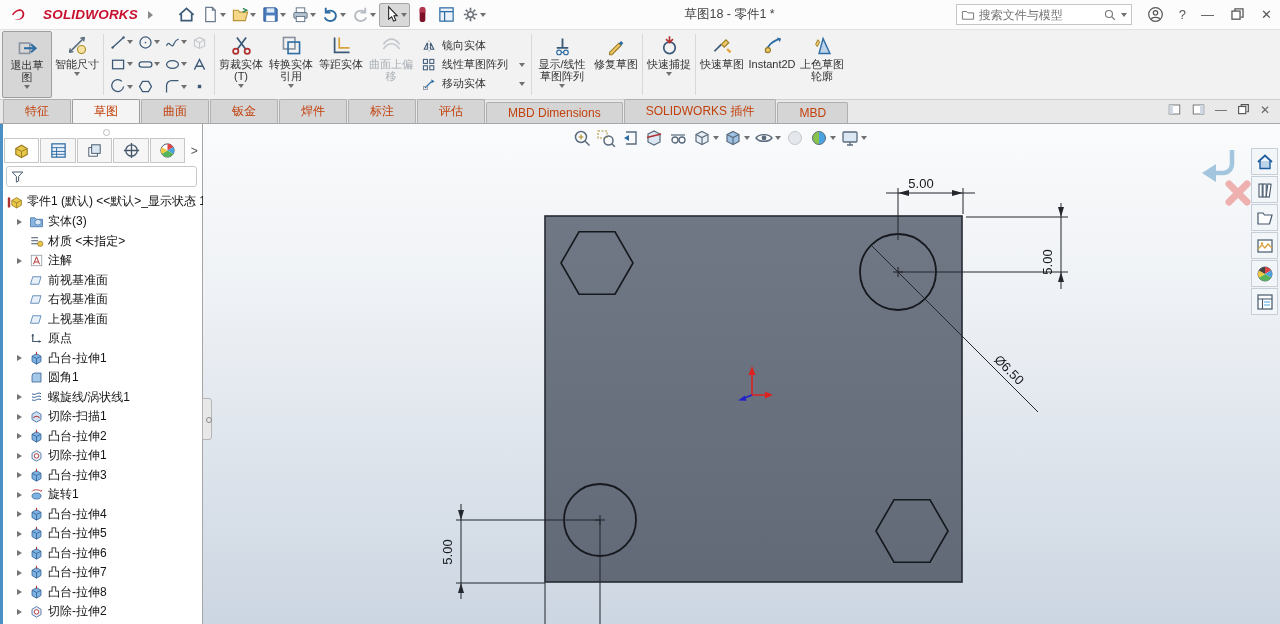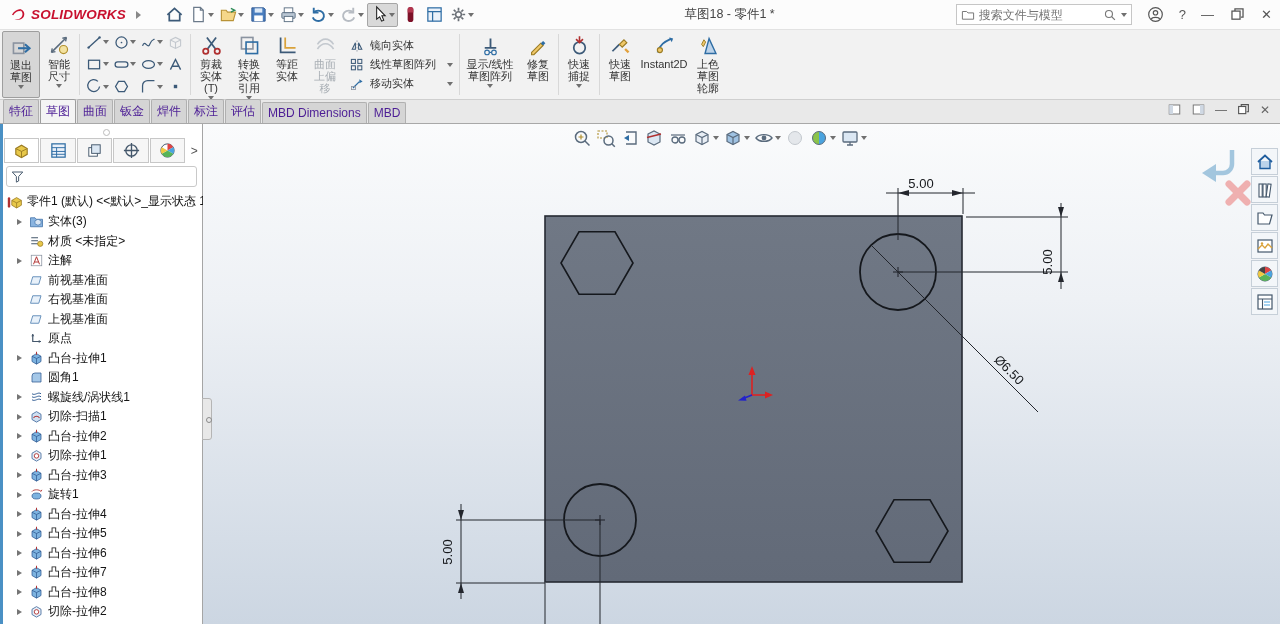--- a/index.html
+++ b/index.html
@@ -3,21 +3,21 @@
 <meta charset="utf-8">
 <style>
 *{box-sizing:border-box;margin:0;padding:0}
 html,body{width:1280px;height:624px;overflow:hidden}
 body{font-family:"Liberation Sans",sans-serif;background:#fff;position:relative;font-size:12px;color:#333}
 .ic{display:inline-block}
 .ic svg{display:block;width:100%;height:100%}
 .caret-d{width:0;height:0;border-left:3.5px solid transparent;border-right:3.5px solid transparent;border-top:4px solid #707070;display:inline-block}
 
 .titlebar{height:30px;background:#fcfcfc;border-bottom:1px solid #e2e2e2;display:flex;align-items:center;padding:0 8px;position:relative}
-.logo{display:flex;align-items:center;gap:3px}
+.logo{display:flex;align-items:center;gap:15px}
 .logo .swirl{width:20px;height:18px}
 .brand{font-weight:bold;font-style:italic;color:#c8102e;font-size:13.5px;letter-spacing:.2px}
 .menu-exp{width:0;height:0;border-top:4px solid transparent;border-bottom:4px solid transparent;border-left:5px solid #888;margin-left:10px}
 .tb-icons{display:flex;align-items:center;margin-left:22px;gap:1px}
 .tbtn{height:24px;display:flex;align-items:center;justify-content:center;padding:0 2px;border-radius:2px}
 .tbtn .ic{width:19px;height:19px}
 .tbtn.pressed{background:#d9d9d9;border:1px solid #a6a6a6}
 .title-center{position:absolute;left:57%;transform:translateX(-50%);font-size:12.5px;color:#444;white-space:nowrap}
 .tb-right{position:absolute;right:8px;display:flex;align-items:center;gap:15px}
 .searchbox{width:176px;height:21px;border:1px solid #c6c6c6;background:#fff;display:flex;align-items:center;padding:0 4px;gap:4px}
@@ -27,31 +27,31 @@
 .ic-sm{width:17px;height:17px}
 
 .ribbon{height:70px;background:#f2f2f2;display:flex;align-items:stretch;padding:1px 2px;border-bottom:1px solid #cfcfcf}
 .rsep{width:1px;background:#d8d8d8;margin:3px 1px}
 .rbig{display:flex;flex-direction:column;align-items:center;justify-content:flex-start;padding:3px 3px 1px;font-size:11px;line-height:12px;text-align:center;color:#333}
 .rbig .ic{width:23px;height:23px;margin-bottom:1px}
 .rbig .lbl{display:block}
 .rbig .caret-d{margin-top:2px}
 .rbig.pressed{background:#d6d6d6;border:1px solid #9e9e9e;border-radius:2px}
 .rbig.disabled{color:#a7adb3}
-.w40{width:38px}.w48{width:50px}.w56{width:58px}
+.w40{width:50px}.w48{width:50px}.w56{width:58px}
 .grid3{display:grid;grid-template-rows:repeat(3,1fr);grid-auto-flow:column;align-content:center;padding:0 3px}
 .gcell{display:flex;align-items:center;padding:0 2px;height:22px}
 .gcell .ic{width:17px;height:17px}
 .rowgrp{display:flex;flex-direction:column;justify-content:center;gap:3px;padding:0 5px;font-size:11px}
 .rowitem{display:flex;align-items:center;gap:5px}
 .rowitem .ic{width:16px;height:16px}
 .rowitem .rlbl{width:72px}
 
 .tabrow{height:24px;background:#e9e9e9;border-bottom:1px solid #a8a8a8;display:flex;align-items:flex-end;padding-left:3px;position:relative}
-.cmdtab{font-size:12px;padding:3px 5px;background:#d5d5d5;border:1px solid #b0b0b0;border-bottom:none;margin-right:1px;border-radius:2px 2px 0 0;color:#4c1d95;white-space:nowrap}
+.cmdtab{font-size:12px;padding:3px 21px;background:#d5d5d5;border:1px solid #b0b0b0;border-bottom:none;margin-right:1px;border-radius:2px 2px 0 0;color:#c2410c;white-space:nowrap}
 .cmdtab.active{background:#f4f4f4;border-color:#9d9d9d}
 .docctrl{position:absolute;right:10px;top:2px;display:flex;gap:9px;align-items:center}
 .docctrl .ic{width:15px;height:15px}
 .docctrl .winglyph{font-size:12px;color:#666}
 
 .main{display:flex;height:500px}
 .fm{width:203px;background:#fff;border-right:1px solid #a5a5a5;border-left:3px solid #4a90c4;position:relative;flex:none}
 .fm-top{height:14px;position:relative}
 .fm-top::after{content:"";position:absolute;left:50%;top:5px;width:5px;height:5px;border:1px solid #bbb;border-radius:50%}
 .fm-tabs{display:flex;height:25px;padding-left:1px;gap:1px;align-items:stretch}
@@ -496,20 +496,21 @@
 <div class="tabrow">
   <div style="display:flex;align-items:flex-end">
       <div class="cmdtab">特征</div>
       <div class="cmdtab active">草图</div>
       <div class="cmdtab">曲面</div>
       <div class="cmdtab">钣金</div>
       <div class="cmdtab">焊件</div>
       <div class="cmdtab">标注</div>
       <div class="cmdtab">评估</div>
       <div class="cmdtab">MBD Dimensions</div>
+      <div class="cmdtab">SOLIDWORKS 插件</div>
       <div class="cmdtab">MBD</div>
     </div>
   <div class="docctrl">
     <span class="ic">
         <svg viewBox="0 0 20 20">
           <rect x="3" y="4" width="14" height="12" fill="#fff" stroke="#777" stroke-width="1.3"></rect>
           <rect x="3" y="4" width="5" height="12" fill="#cfd8e3"></rect>
         </svg>
       </span>
     <span class="ic">

